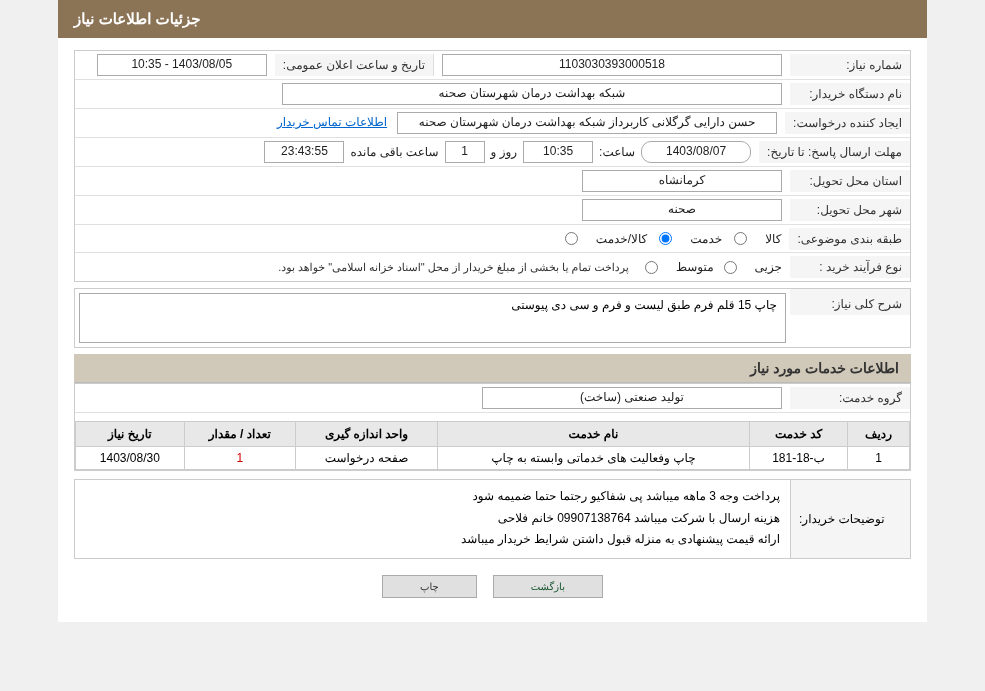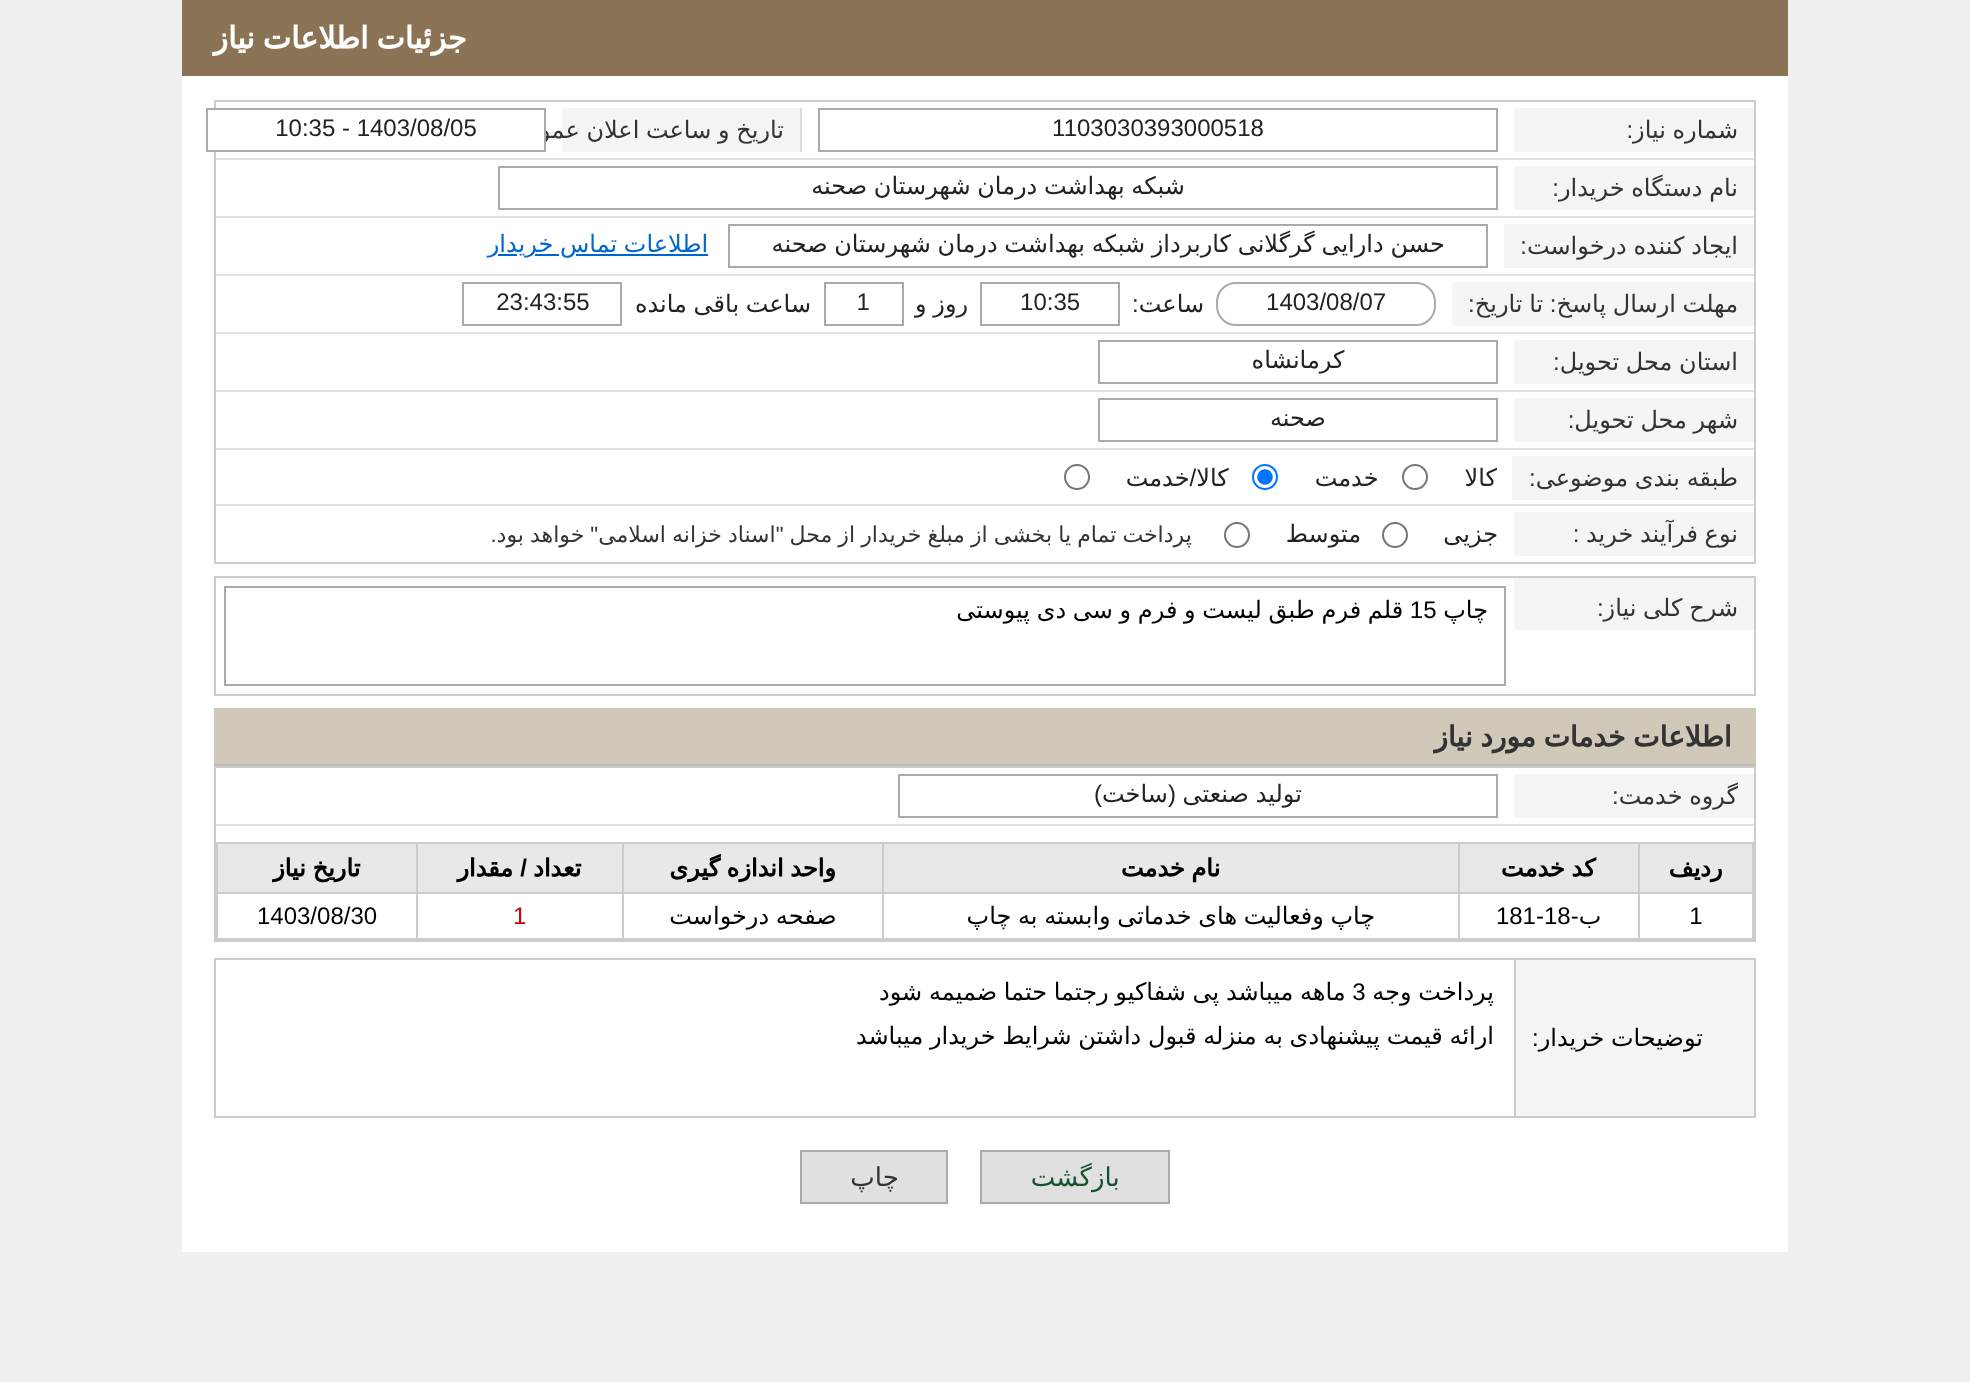--- a/index.html
+++ b/index.html
@@ -4,21 +4,21 @@
   <style>
     * { box-sizing: border-box; margin: 0; padding: 0; }
     body {
       font-family: Tahoma, Arial, sans-serif;
       font-size: 13px;
       background: #f0f0f0;
       direction: rtl;
       min-height: 691px;
     }
     .page-wrapper {
-      width: 803px;
+      width: 869px;
       margin: 0 auto;
       background: #fff;
     }
     .header-bar {
       background: #8B7355;
       color: #fff;
       text-align: left;
       padding: 10px 16px;
       font-size: 15px;
       font-weight: bold;
@@ -157,22 +157,22 @@
       min-height: 80px;
     }
     .buttons-row {
       display: flex;
       justify-content: center;
       gap: 16px;
       margin-top: 16px;
       margin-bottom: 12px;
     }
     .btn {
-      padding: 5px 24px;
-      font-size: 13px;
+      padding: 5px 37px;
+      font-size: 10px;
       cursor: pointer;
       border: 1px solid #aaa;
       border-radius: 0;
     }
     .btn-back {
       background: #e0e0e0;
       color: #14532d;
     }
     .btn-print {
       background: #e0e0e0;
@@ -334,20 +334,21 @@
   </tr>
             </tbody>
         </table>
       </div>
     </div>
 
     <div class="buyer-notes">
       <div class="buyer-notes-label">توضیحات خریدار:</div>
       <div class="buyer-notes-content" id="buyer-notes-text">
           <div>پرداخت وجه 3 ماهه میباشد پی شفاکیو رجتما حتما ضمیمه شود</div>
+          <div>هزینه ارسال با شرکت میباشد  09907138764  خانم فلاحی</div>
           <div>ارائه قیمت پیشنهادی به منزله قبول داشتن شرایط خریدار میباشد</div>
         </div>
     </div>
 
     <div class="buttons-row">
       <button class="btn btn-back">بازگشت</button>
       <button class="btn btn-print">چاپ</button>
     </div>
 
   </div>

